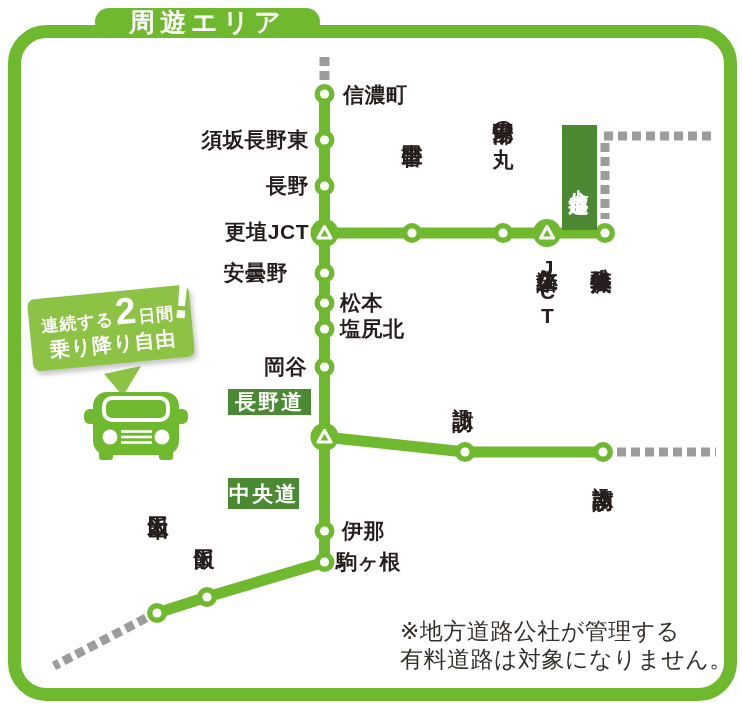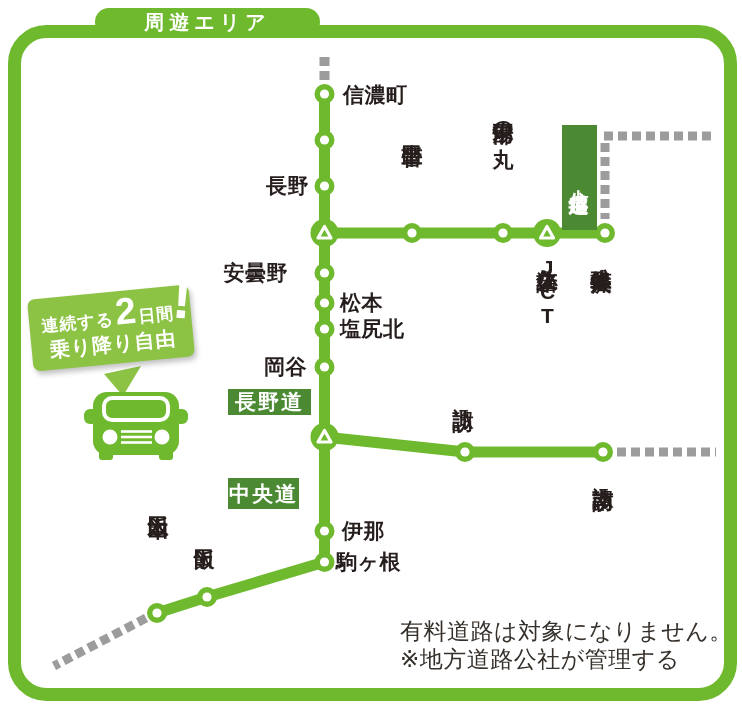--- a/index.html
+++ b/index.html
@@ -12,21 +12,21 @@
   }
   html,body{margin:0;padding:0;background:#fff;}
   .canvas{
     position:relative;width:742px;height:710px;background:#ffffff;overflow:hidden;
     font-family:"Liberation Sans","DejaVu Sans",sans-serif;
   }
   .map-svg{position:absolute;left:0;top:0;}
   .title-pill{
     position:absolute;left:95px;top:8px;width:225px;height:28px;border-radius:18px;
     background:var(--route-green);display:flex;align-items:center;justify-content:center;
-    color:#fff;font-size:20px;font-weight:700;letter-spacing:5px;z-index:5;
+    color:#fff;font-size:26px;font-weight:700;letter-spacing:5px;z-index:5;
   }
   .hl{
     position:absolute;font-size:21px;font-weight:700;color:var(--label-color);
     white-space:nowrap;line-height:26px;z-index:4;letter-spacing:0.5px;
   }
   .vl{
     position:absolute;writing-mode:vertical-rl;text-orientation:upright;
     font-size:21px;font-weight:700;color:var(--label-color);line-height:26px;
     letter-spacing:1px;white-space:nowrap;z-index:4;width:26px;text-align:left;
   }
@@ -139,21 +139,23 @@
   <div class="badge-v" style="left:562px;top:125px;width:35px;height:105px;">上信越道</div>
   <div class="badge-h" style="left:228px;top:389px;width:83px;height:26px;">長野道</div>
   <div class="badge-h" style="left:228px;top:478px;width:71px;height:31px;">中央道</div>
 
   <div class="hl" style="left:343px;top:82px;">信濃町</div>
   <div class="hl" style="left:340px;top:290px;">松本</div>
   <div class="hl" style="left:340px;top:316px;">塩尻北</div>
   <div class="hl" style="left:342px;top:518px;text-align:center;">伊那</div>
   <div class="hl" style="left:336px;top:549px;">駒ヶ根</div>
 
+  <div class="hl" style="right:433px;top:127px;">須坂長野東</div>
   <div class="hl" style="right:433px;top:173px;">長野</div>
+  <div class="hl" style="right:433px;top:219px;">更埴JCT</div>
   <div class="hl" style="right:454px;top:260px;">安曇野</div>
   <div class="hl" style="right:435px;top:354px;">岡谷</div>
 
   <div class="vl" style="left:399px;top:128px;">上田菅平</div>
   <div class="vl" style="left:490px;top:104px;">東部湯の丸</div>
   <div class="vl" style="left:534px;top:252px;">佐久小諸JCT</div>
   <div class="vl" style="left:588px;top:252px;">碓氷軽井沢</div>
   <div class="vl" style="left:450px;top:392px;">諏訪</div>
   <div class="vl" style="left:590px;top:471px;">諏訪南</div>
   <div class="vl" style="left:191px;top:532px;">飯田</div>
@@ -163,17 +165,17 @@
     <div class="promo-l1">
       <span class="sm">連続する</span>
       <span class="big">2</span>
       <span class="sm">日間</span>
     </div>
     <div class="promo-l2">乗り降り自由</div>
     <div class="promo-bang">!</div>
   </div>
 
   <div class="note">
+    <div>※地方道路公社が管理する</div>
     <div>有料道路は対象になりません。</div>
-    <div>※地方道路公社が管理する</div>
   </div>
 
 </div>
 
 </body></html>

